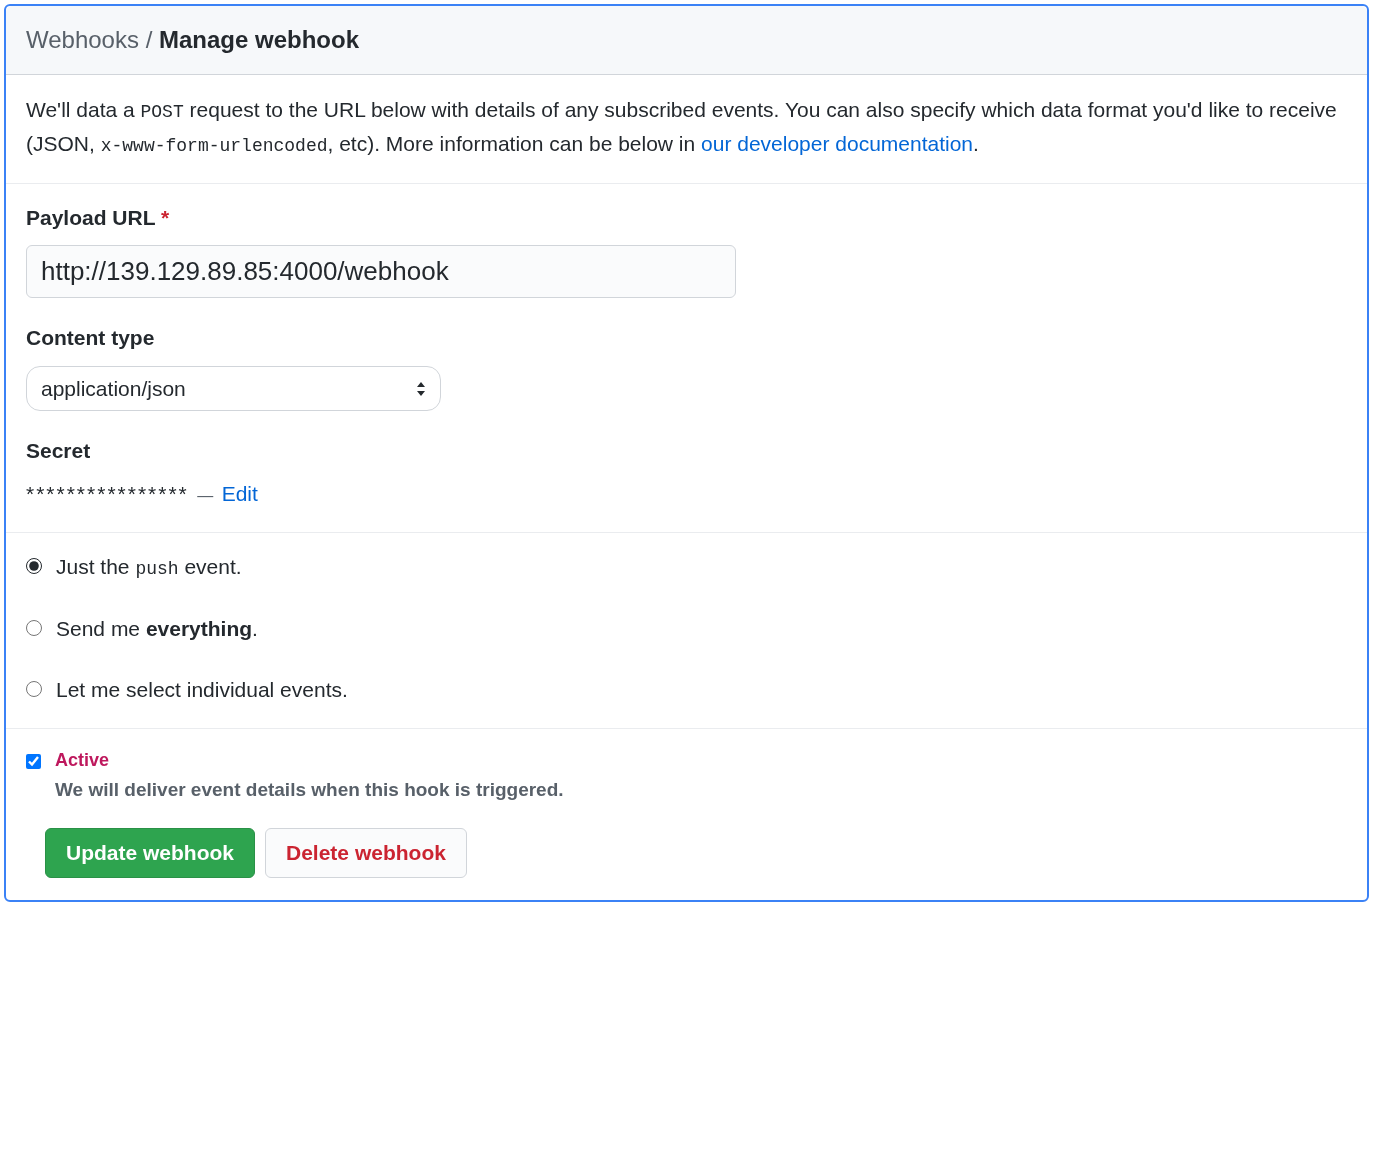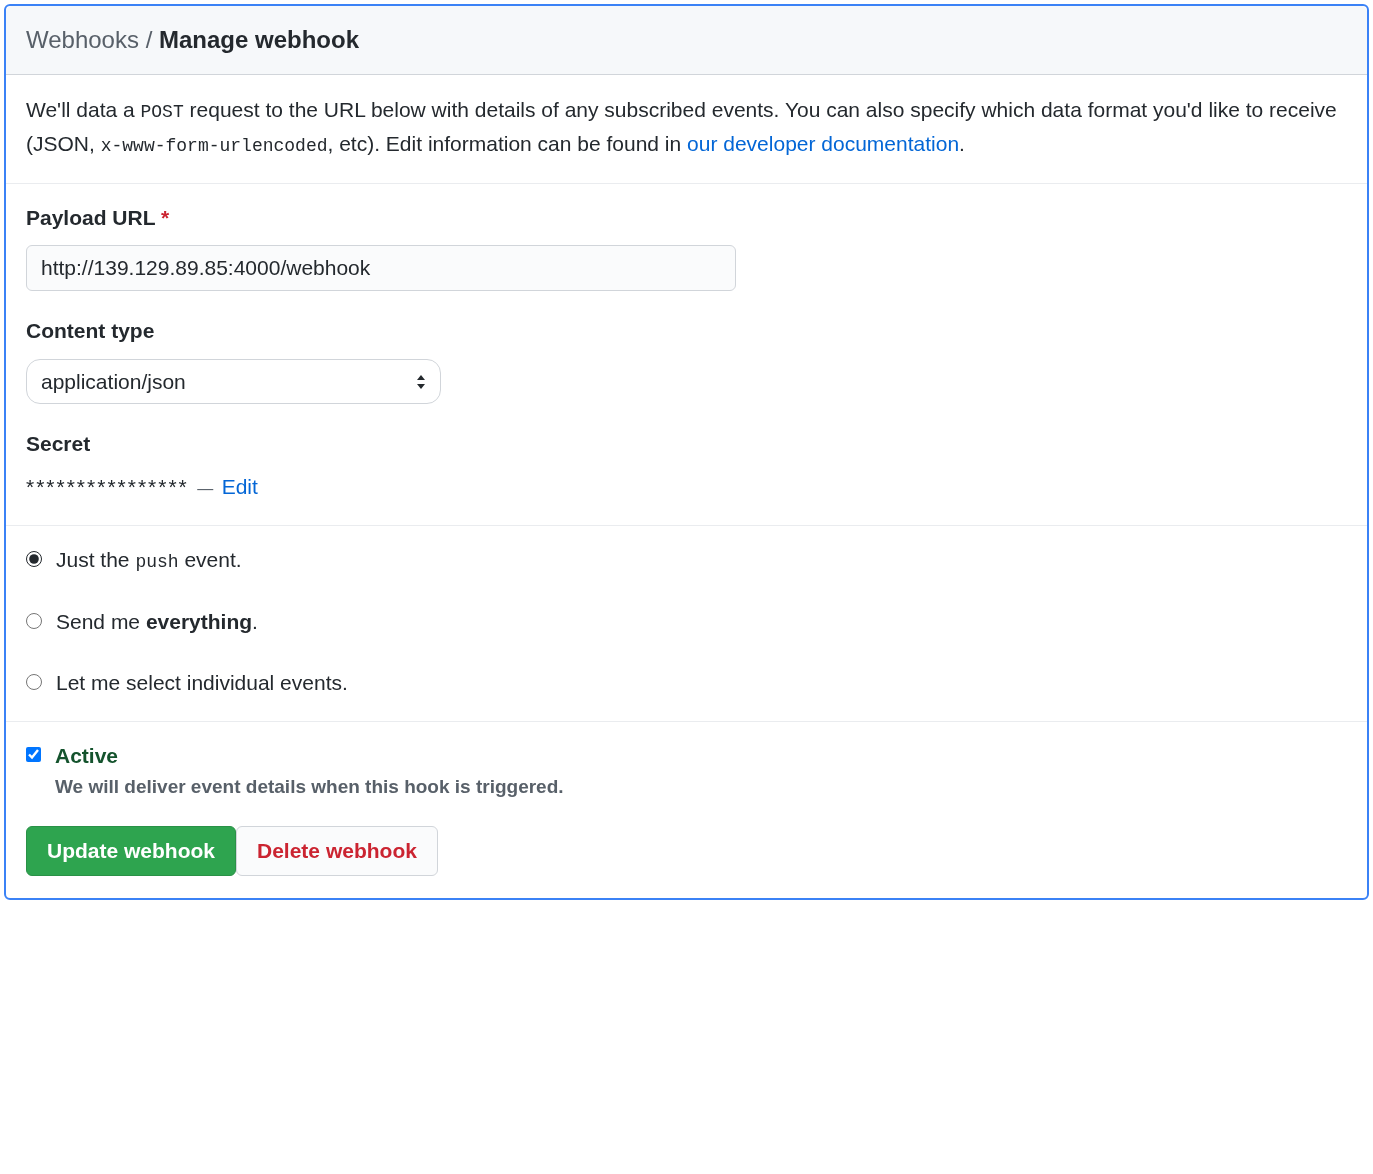--- a/index.html
+++ b/index.html
@@ -72,21 +72,21 @@
       color: #24292e;
       margin-bottom: 12px;
     }
     .required {
       color: #cb2431;
     }
     .text-input {
       width: 710px;
       max-width: 100%;
       padding: 10px 14px;
-      font-size: 21px;
+      font-size: 26px;
       border: 1px solid #d1d5da;
       border-radius: 6px;
       background: #fafbfc;
       color: #24292e;
       font-family: inherit;
     }
     .select-wrapper {
       position: relative;
       width: 415px;
     }
@@ -170,32 +170,34 @@
     }
     .checkbox-input {
       width: 15px;
       height: 15px;
       margin-right: 14px;
       margin-top: 7px;
       cursor: pointer;
       flex-shrink: 0;
     }
     .checkbox-content .cb-label {
-      font-size: 21px;
-      font-weight: 600;
-      color: #14532d;
+      font-size: 18px;
+      font-weight: 600;
+      color: #be185d;
     }
     .checkbox-content .cb-desc {
       font-size: 19px;
       color: #586069;
       margin-top: 2px;
       font-weight: bold;
     }
     .button-row {
       display: flex;
+      gap: 10px;
+      margin-left: 19px;
     }
     .btn {
       padding: 12px 20px;
       font-size: 21px;
       font-weight: 600;
       border-radius: 6px;
       cursor: pointer;
       font-family: inherit;
       border: 1px solid;
     }
@@ -216,21 +218,21 @@
 <div class="container">
 
   <div class="header">
     <div class="breadcrumb">
       <span>Webhooks</span><span> / </span><span class="current">Manage webhook</span>
     </div>
   </div>
 
   <div class="section">
     <p class="description">
-      <span>We'll data a </span><code>POST</code><span> request to the URL below with details of any subscribed events. You can also specify which data format you'd like to receive (JSON, </span><code>x-www-form-urlencoded</code><span>, </span><span class="emph">etc</span><span>). Edit information can be found in </span><a class="link">our developer documentation</a><span>.</span>
+      <span>We'll data a </span><code>POST</code><span> request to the URL below with details of any subscribed events. You can also specify which data format you'd like to receive (JSON, </span><code>x-www-form-urlencoded</code><span>, </span><span class="emph">etc</span><span>). More information can be below in </span><a class="link">our developer documentation</a><span>.</span>
     </p>
   </div>
 
   <div class="section">
     <div class="field-group">
       <label class="field-label">
         <span>Payload URL</span>
         <span class="required">*</span>
       </label>
       <input type="text" class="text-input" value="http://139.129.89.85:4000/webhook" style="">

